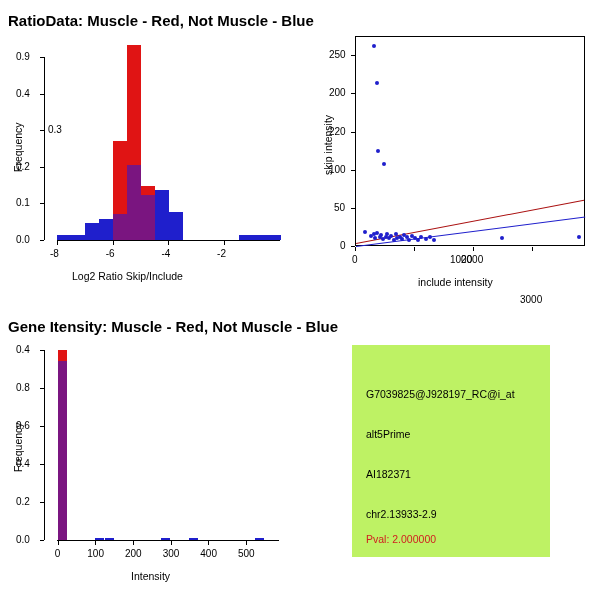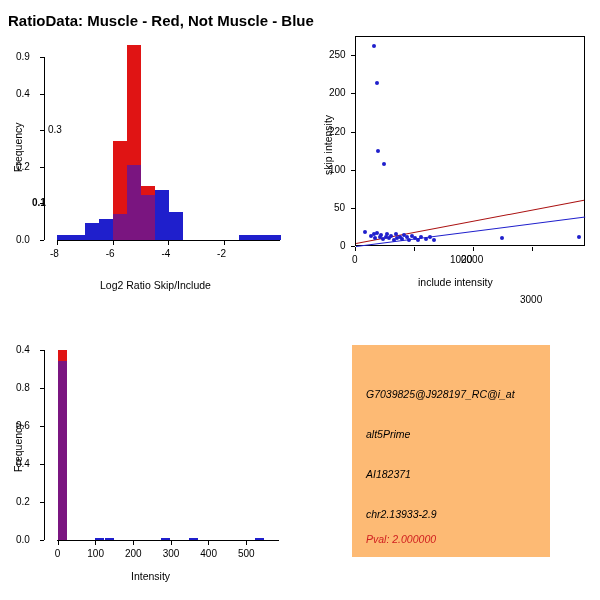--- a/index.html
+++ b/index.html
@@ -63,22 +63,21 @@
   }
   .vlabel {
     position: absolute;
     transform: rotate(-90deg);
     transform-origin: 0 0;
     font-size: 10.5px;
     white-space: nowrap;
   }
   .infobox {
     position: absolute;
-    background: #fdba74;
-    font-style: italic;
+    background: #bef264;
   }
   .infoline {
     position: absolute;
     font-size: 10.5px;
     color: #000000;
     white-space: nowrap;
   }
   .infoline.pval {
     color: #d02020;
     text-align: center;
@@ -116,37 +115,37 @@
   </div>
 
   <div class="axisline" style="left:44px; top:57px; width:1px; height:183px;"></div>
   <div class="tickmark" style="left:40px; top:240px; width:4px; height:1px;"></div>
   <div class="tickmark" style="left:40px; top:203.4px; width:4px; height:1px;"></div>
   <div class="tickmark" style="left:40px; top:166.8px; width:4px; height:1px;"></div>
   <div class="tickmark" style="left:40px; top:130.2px; width:4px; height:1px;"></div>
   <div class="tickmark" style="left:40px; top:93.6px; width:4px; height:1px;"></div>
   <div class="tickmark" style="left:40px; top:57px; width:4px; height:1px;"></div>
   <div class="tick-label" style="left:16px; top:234px;">0.0</div>
-  <div class="tick-label" style="left:32px; top:197.4px;font-weight:bold;">0.1</div>
+  <div class="tick-label" style="left:16px; top:197.4px;">0.1</div>
   <div class="tick-label" style="left:16px; top:160.8px;">0.2</div>
   <div class="tick-label" style="left:16px; top:124.2px;margin-left:32px;">0.3</div>
   <div class="tick-label" style="left:16px; top:87.6px;">0.4</div>
   <div class="tick-label" style="left:16px; top:51px;">0.9</div>
 
   <div class="axisline" style="left:57px; top:240px; width:223px; height:1px;"></div>
   <div class="tickmark" style="left:57px; top:241px; width:1px; height:4px;"></div>
   <div class="tickmark" style="left:112.7px; top:241px; width:1px; height:4px;"></div>
   <div class="tickmark" style="left:168.4px; top:241px; width:1px; height:4px;"></div>
   <div class="tickmark" style="left:224.1px; top:241px; width:1px; height:4px;"></div>
   <div class="tick-label" style="left:50px; top:248px;">-8</div>
   <div class="tick-label" style="left:105.7px; top:248px;">-6</div>
   <div class="tick-label" style="left:161.4px; top:248px;">-4</div>
   <div class="tick-label" style="left:217.1px; top:248px;">-2</div>
 
-  <div class="axis-label" style="position:absolute; left:100px; top:270px;margin-top:9px;">Log2 Ratio Skip/Include</div>
+  <div class="axis-label" style="position:absolute; left:72px; top:270px;">Log2 Ratio Skip/Include</div>
   <div class="vlabel" style="left:12px; top:172px;">Frequency</div>
 </div>
 
 <div class="panel" style="left:300px; top:0px; width:300px; height:300px;">
 
 
   <div class="plotbox" style="left:55px; top:36px; width:230px; height:210px; border:1px solid #000;">
 
     <div class="fitline" style="left:0px; top:206.2px; width:231.6px; background:#aa1111; transform: rotate(-10.72deg);"></div>
     <div class="fitline" style="left:0px; top:208.5px; width:230.8px; background:#1f1fcc; transform: rotate(-7.32deg);"></div>
@@ -207,20 +206,21 @@
   <div class="tick-label" style="left:102px; top:254px;margin-left:48px;">1000</div>
   <div class="tick-label" style="left:161px; top:254px;">2000</div>
   <div class="tick-label" style="left:220px; top:254px;margin-top:40px;">3000</div>
 
   <div class="axis-label" style="position:absolute; left:118px; top:276px;">include intensity</div>
   <div class="vlabel" style="left:22px; top:175px;">skip intensity</div>
 </div>
 
 <div class="panel" style="left:0px; top:300px; width:300px; height:300px;">
 
+  <div class="title" style="position:absolute; left:8px; top:18px;">Gene Itensity: Muscle - Red, Not Muscle - Blue</div>
 
   <div class="plotbox" style="left:52px; top:50px; width:228px; height:190px;">
 
     <div class="bar" style="left:5.5px;  top:11.4px;  width:9.4px; height:178.6px; background:#1f1fcc;"></div>
     <div class="bar" style="left:43.1px; top:187.7px; width:9.4px; height:2.3px;  background:#1f1fcc;"></div>
     <div class="bar" style="left:52.5px; top:187.7px; width:9.4px; height:2.3px;  background:#1f1fcc;"></div>
     <div class="bar" style="left:108.9px;top:187.7px; width:9.4px; height:2.3px;  background:#1f1fcc;"></div>
     <div class="bar" style="left:137.1px;top:187.7px; width:9.4px; height:2.3px;  background:#1f1fcc;"></div>
     <div class="bar" style="left:202.9px;top:187.7px; width:9.4px; height:2.3px;  background:#1f1fcc;"></div>
 

